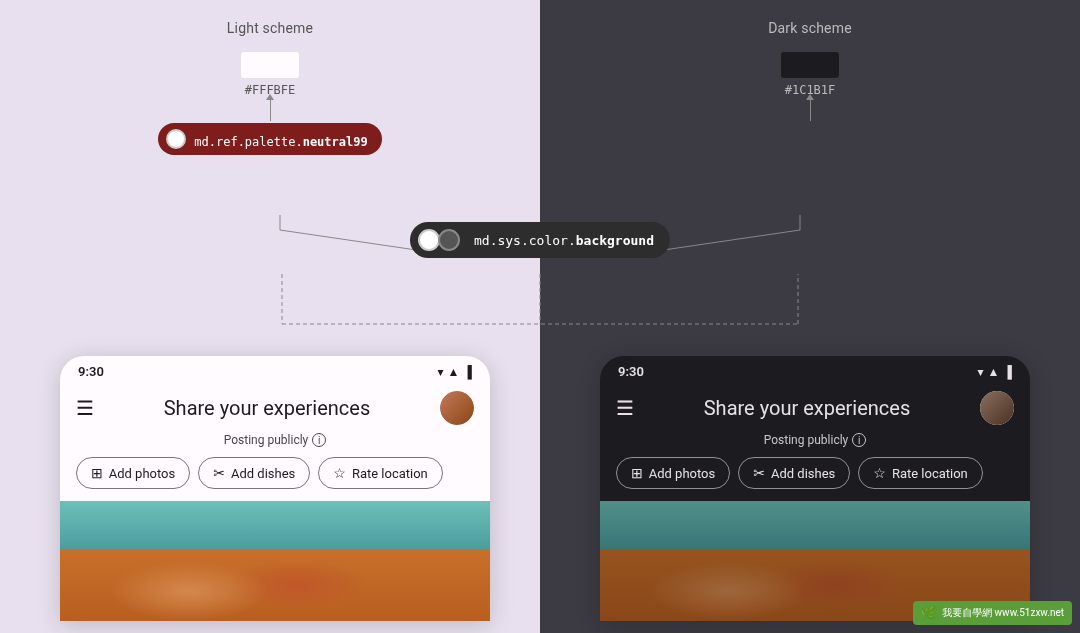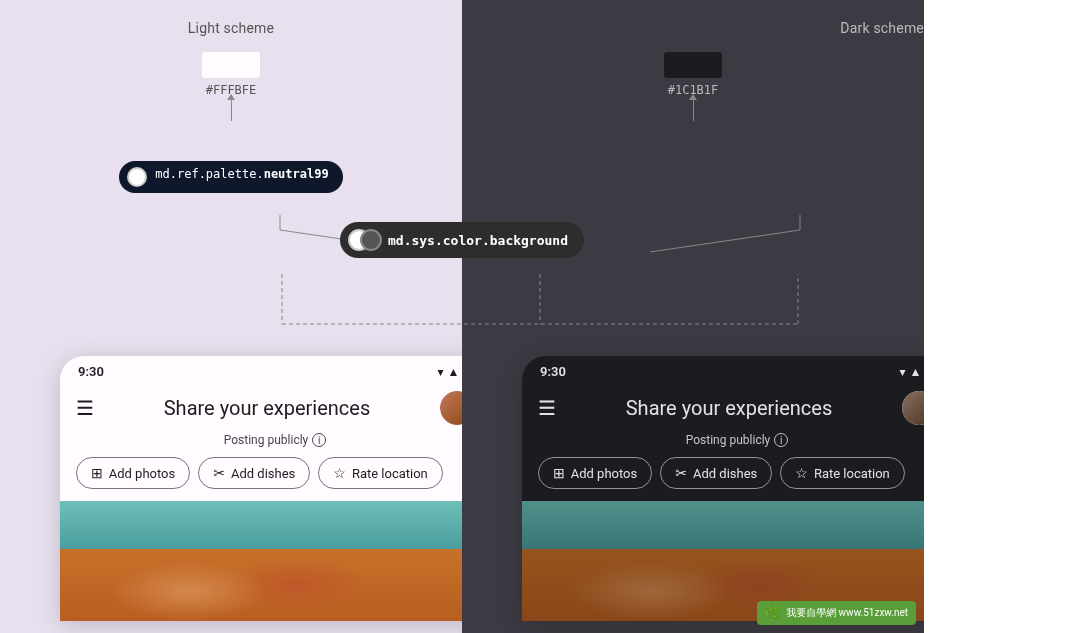--- a/index.html
+++ b/index.html
@@ -32,30 +32,29 @@
     .swatch-label {
       font-size: 12px;
       margin-top: 4px;
       color: #555;
       font-family: monospace;
     }
 
     
     .token-pill {
       display: flex;
-      align-items: flex-start;
+      align-items: flex-end;
       gap: 8px;
-      background: #0f172a;
+      background: #7f1d1d;
       color: #fff;
       border-radius: 50px;
       padding: 6px 14px 6px 8px;
       font-size: 12px;
       font-family: monospace;
       font-weight: 500;
-      margin-top: 38px;
     }
 
     .token-pill .circle {
       width: 20px;
       height: 20px;
       border-radius: 50%;
     }
 
     .token-pill .circle-light {
       background: #fff;
@@ -66,27 +65,27 @@
       background: #444;
       border: 2px solid #888;
     }
 
     .token-pill strong { font-weight: 700; }
 
     
     .sys-pill {
       display: flex;
       align-items: center;
+      gap: 8px;
       background: #2D2D2D;
       color: #fff;
       border-radius: 50px;
       padding: 7px 16px 7px 8px;
       font-size: 13px;
       font-family: monospace;
-      font-weight: bold;
     }
 
     .sys-pill .circle-white {
       width: 22px; height: 22px;
       border-radius: 50%;
       background: #fff;
       border: 2px solid #ccc;
     }
 
     .sys-pill .circle-gray {
@@ -281,21 +280,21 @@
     .diagram-svg {
       position: absolute;
       top: 0; left: 0;
       width: 1080px;
       height: 360px;
       pointer-events: none;
     }
 
     
     .page {
-      width: 924px;
+      width: 1080px;
       height: 633px;
       position: relative;
       overflow: hidden;
       display: flex;
     }
 
     .half-left {
       width: 540px;
       height: 633px;
       background: #E8E0EE;
@@ -376,21 +375,21 @@
         </div>
       </div>
 
       <div class="phone-food-image">
         <div class="taco-scene"></div>
       </div>
     </div>
   </div>
 
   <div class="half-right">
-    <div style="text-align:right; padding-top:18px;">
+    <div style="text-align:center; padding-top:18px;">
       <span class="scheme-label" style="color:#bbb;">Dark scheme</span>
     </div>
 
     <div style="display:flex;flex-direction:column;align-items:center;margin-top:14px;">
       <div class="swatch-box swatch-dark"></div>
       <div class="swatch-label" style="color:#bbb;font-size:12px;margin-top:4px;font-family:monospace;">#1C1B1F</div>
     </div>
 
     <div style="display:flex;flex-direction:column;align-items:center;">
       <div style="width:1px;height:22px;background:#888;position:relative;margin:2px 0;">

